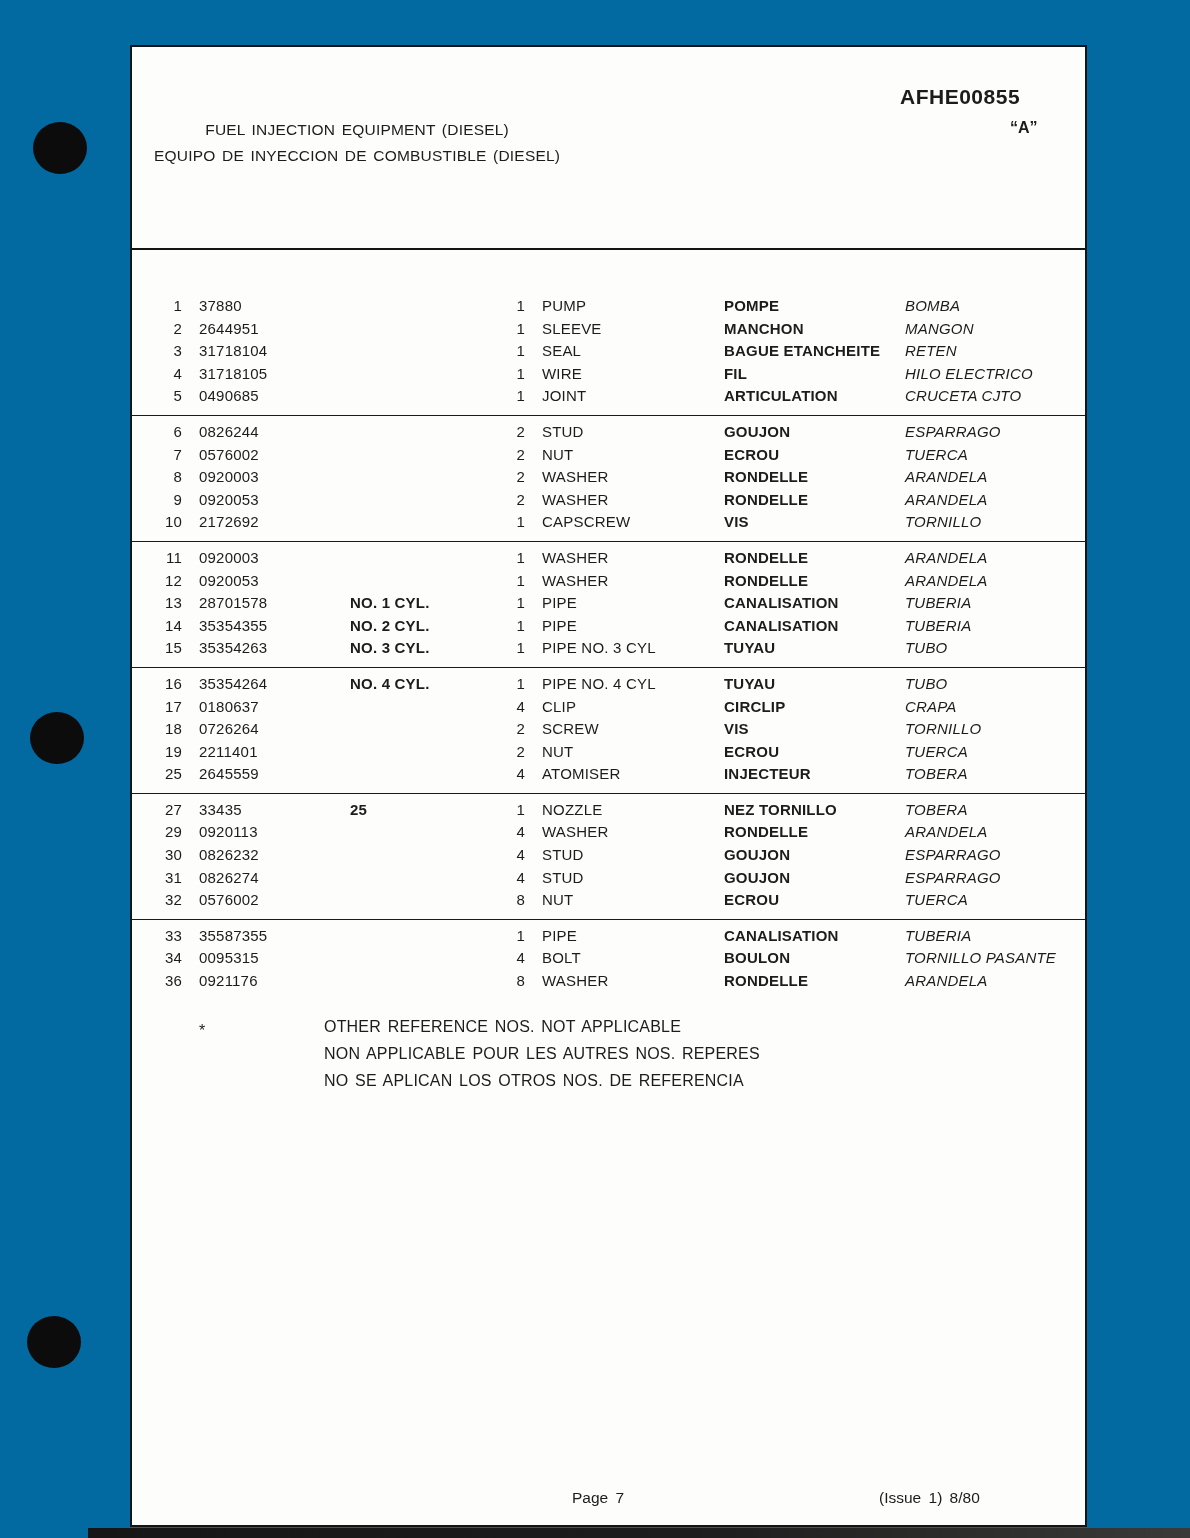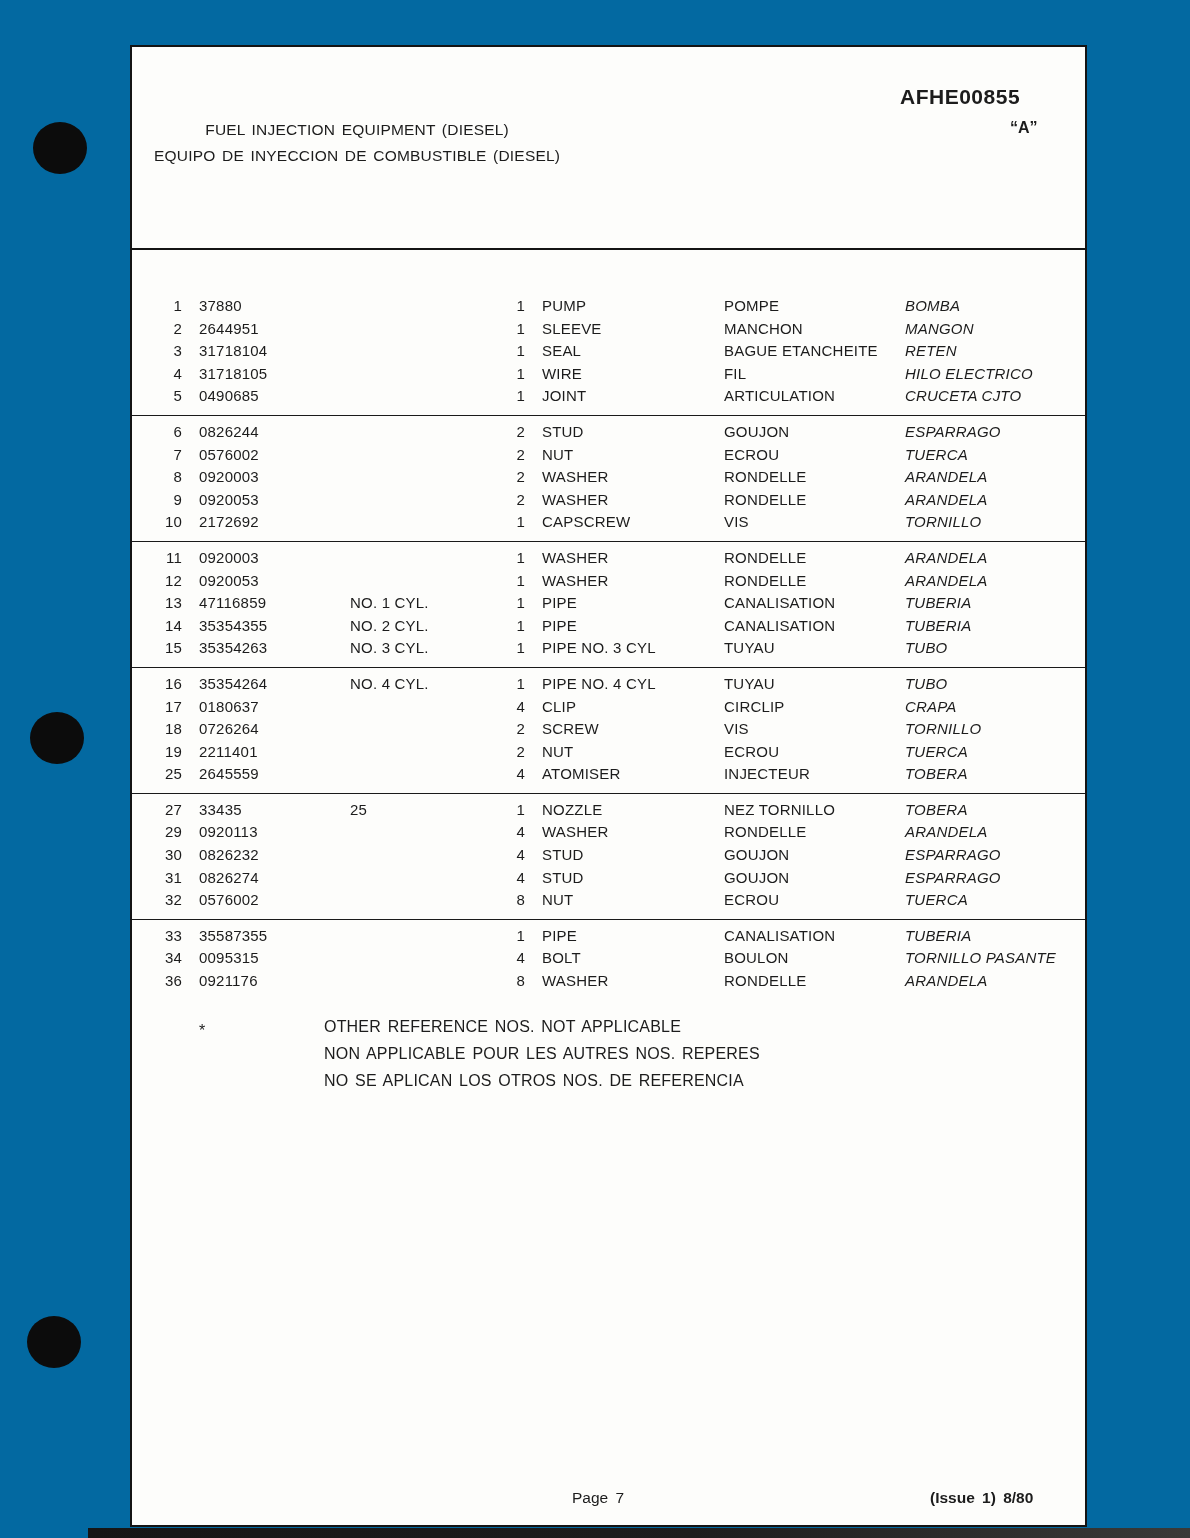--- a/index.html
+++ b/index.html
@@ -87,24 +87,24 @@
   .group:last-child { border-bottom: none; }
   .row {
     display: grid;
     grid-template-columns: 50px 168px 145px 30px 199px 181px 1fr;
     height: 22.6px;
     line-height: 22.6px;
     white-space: nowrap;
   }
   .c.ref  { text-align: right; }
   .c.part { padding-left: 17px; }
-  .c.note { padding-left: 0px; }
+  .c.note { padding-left: 0px; font-weight: bold; }
   .c.qty  { text-align: right; }
   .c.en   { padding-left: 17px; }
-  .c.fr   { padding-left: 0px; }
+  .c.fr   { padding-left: 0px; font-weight: bold; }
   .c.es   { padding-left: 0px; font-style: italic; }
 
   .note-block {
     position: absolute;
     left: 0;
     top: 966px;
     width: 100%;
     font-size: 16px;
     line-height: 27px;
     letter-spacing: 0.2px;
@@ -126,23 +126,23 @@
     font-size: 15.5px;
   }
   .footer-page {
     position: absolute;
     left: 440px;
     bottom: 0;
     word-spacing: 3px;
   }
   .footer-issue {
     position: absolute;
-    left: 798px;
+    left: 747px;
     bottom: 0;
-    font-weight: bold;
+    font-weight: normal;
     word-spacing: 3px;
   }
 
   .bottom-bar {
     position: absolute;
     left: 88px;
     right: 0;
     bottom: 0;
     height: 10px;
     background: linear-gradient(90deg, #161616 0%, #1d1d1d 55%, #3a3a38 100%);
@@ -278,21 +278,21 @@
     <span class="c ref">12</span>
     <span class="c part">0920053</span>
     <span class="c note"></span>
     <span class="c qty">1</span>
     <span class="c en">WASHER</span>
     <span class="c fr">RONDELLE</span>
     <span class="c es">ARANDELA</span>
   </div>
           <div class="row">
     <span class="c ref">13</span>
-    <span class="c part">47116859</span>
+    <span class="c part">28701578</span>
     <span class="c note">NO. 1 CYL.</span>
     <span class="c qty">1</span>
     <span class="c en">PIPE</span>
     <span class="c fr">CANALISATION</span>
     <span class="c es">TUBERIA</span>
   </div>
           <div class="row">
     <span class="c ref">14</span>
     <span class="c part">35354355</span>
     <span class="c note">NO. 2 CYL.</span>

